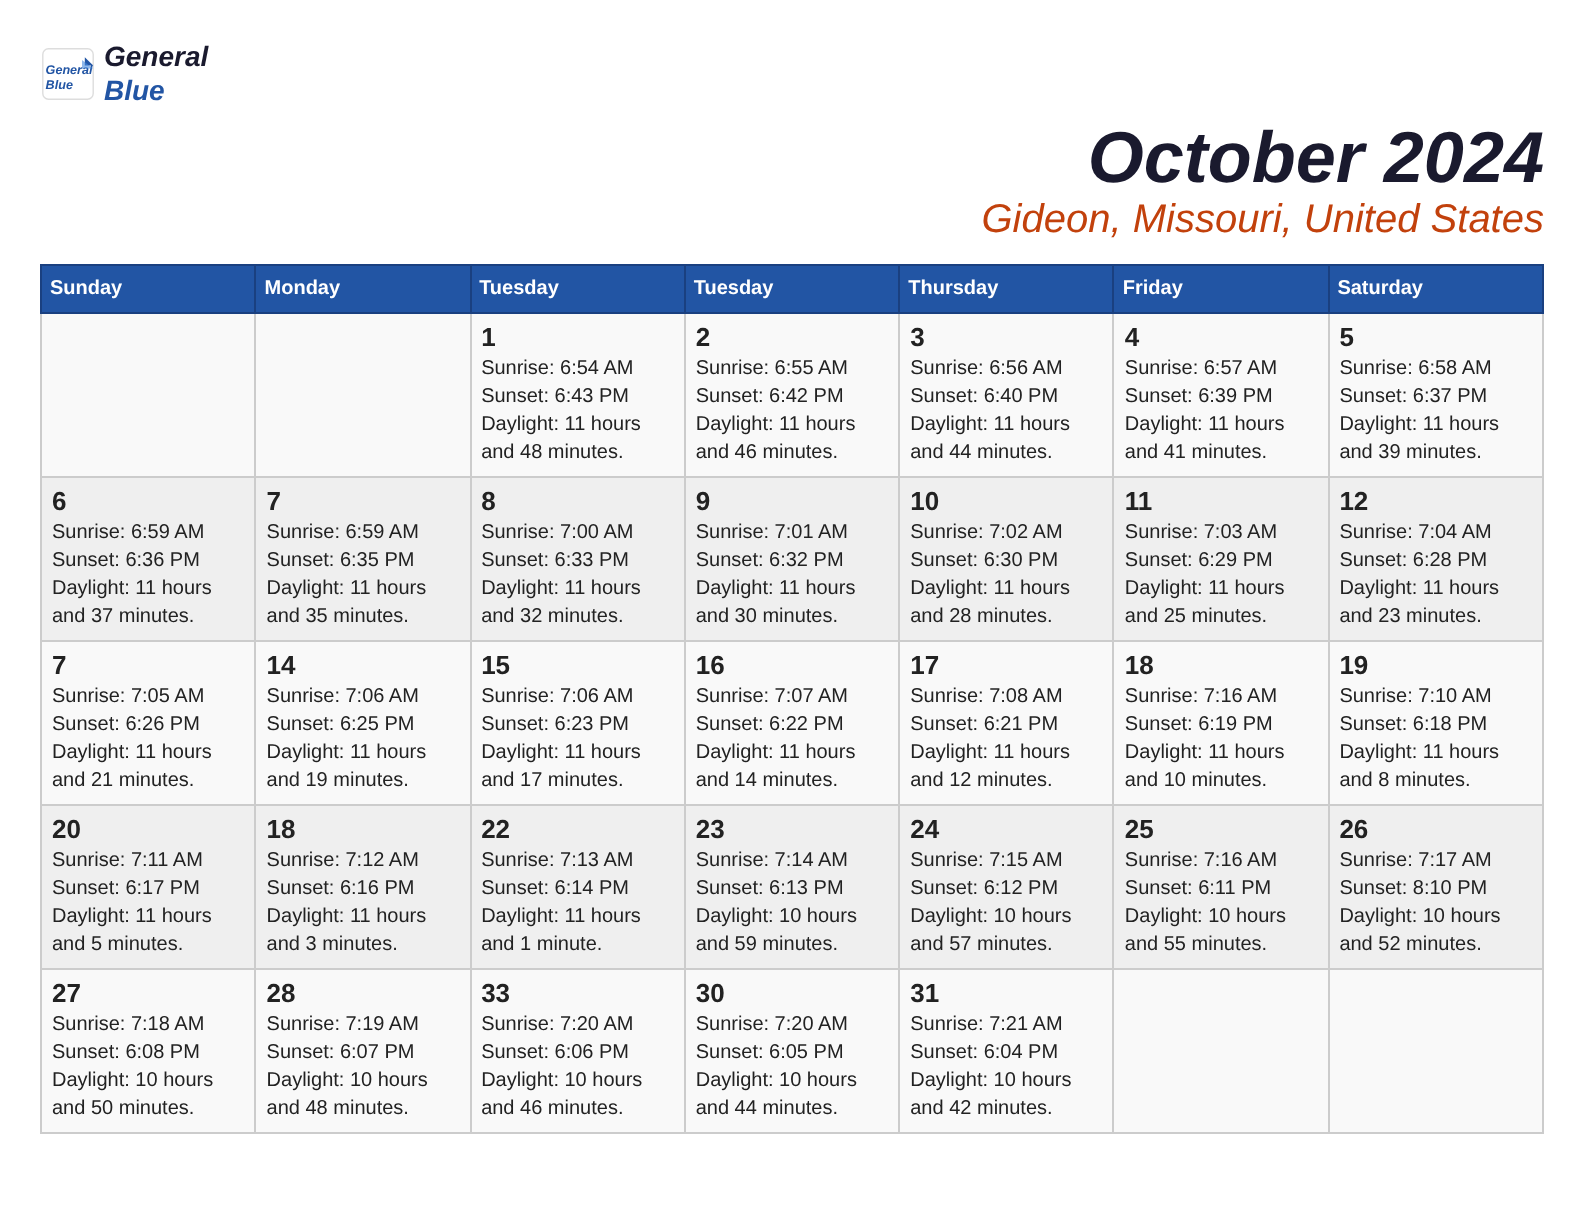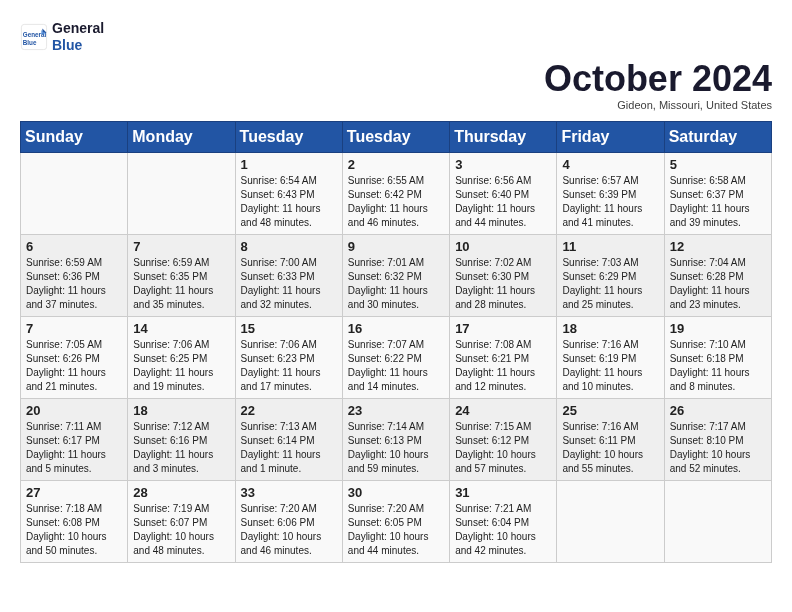--- a/index.html
+++ b/index.html
@@ -8,20 +8,21 @@
       background: #fff;
       width: 792px;
       min-height: 612px;
       padding: 20px;
     }
     .header {
       display: flex;
       justify-content: space-between;
       align-items: flex-start;
       margin-bottom: 10px;
+      font-style: italic;
     }
     .logo {
       display: flex;
       align-items: center;
       gap: 4px;
     }
     .logo-icon {
       width: 28px;
       height: 28px;
     }
@@ -29,32 +30,32 @@
       text-align: right;
     }
     .month-title {
       font-size: 36px;
       font-weight: bold;
       color: #1a1a2e;
       line-height: 1.1;
       margin-top: 39px;
     }
     .location {
-      font-size: 11px;
-      color: #404040;
+      font-size: 20px;
+      color: #c2410c;
     }
     table {
       width: 100%;
       border-collapse: collapse;
       table-layout: fixed;
     }
     thead th {
       background: #2255a4;
       color: #fff;
-      font-size: 16px;
+      font-size: 10px;
       font-weight: bold;
       padding: 6px 4px;
       text-align: left;
       border: 1px solid #1a4080;
     }
     tbody td {
       border: 1px solid #ccc;
       vertical-align: top;
       padding: 4px 5px;
       font-size: 10.5px;

